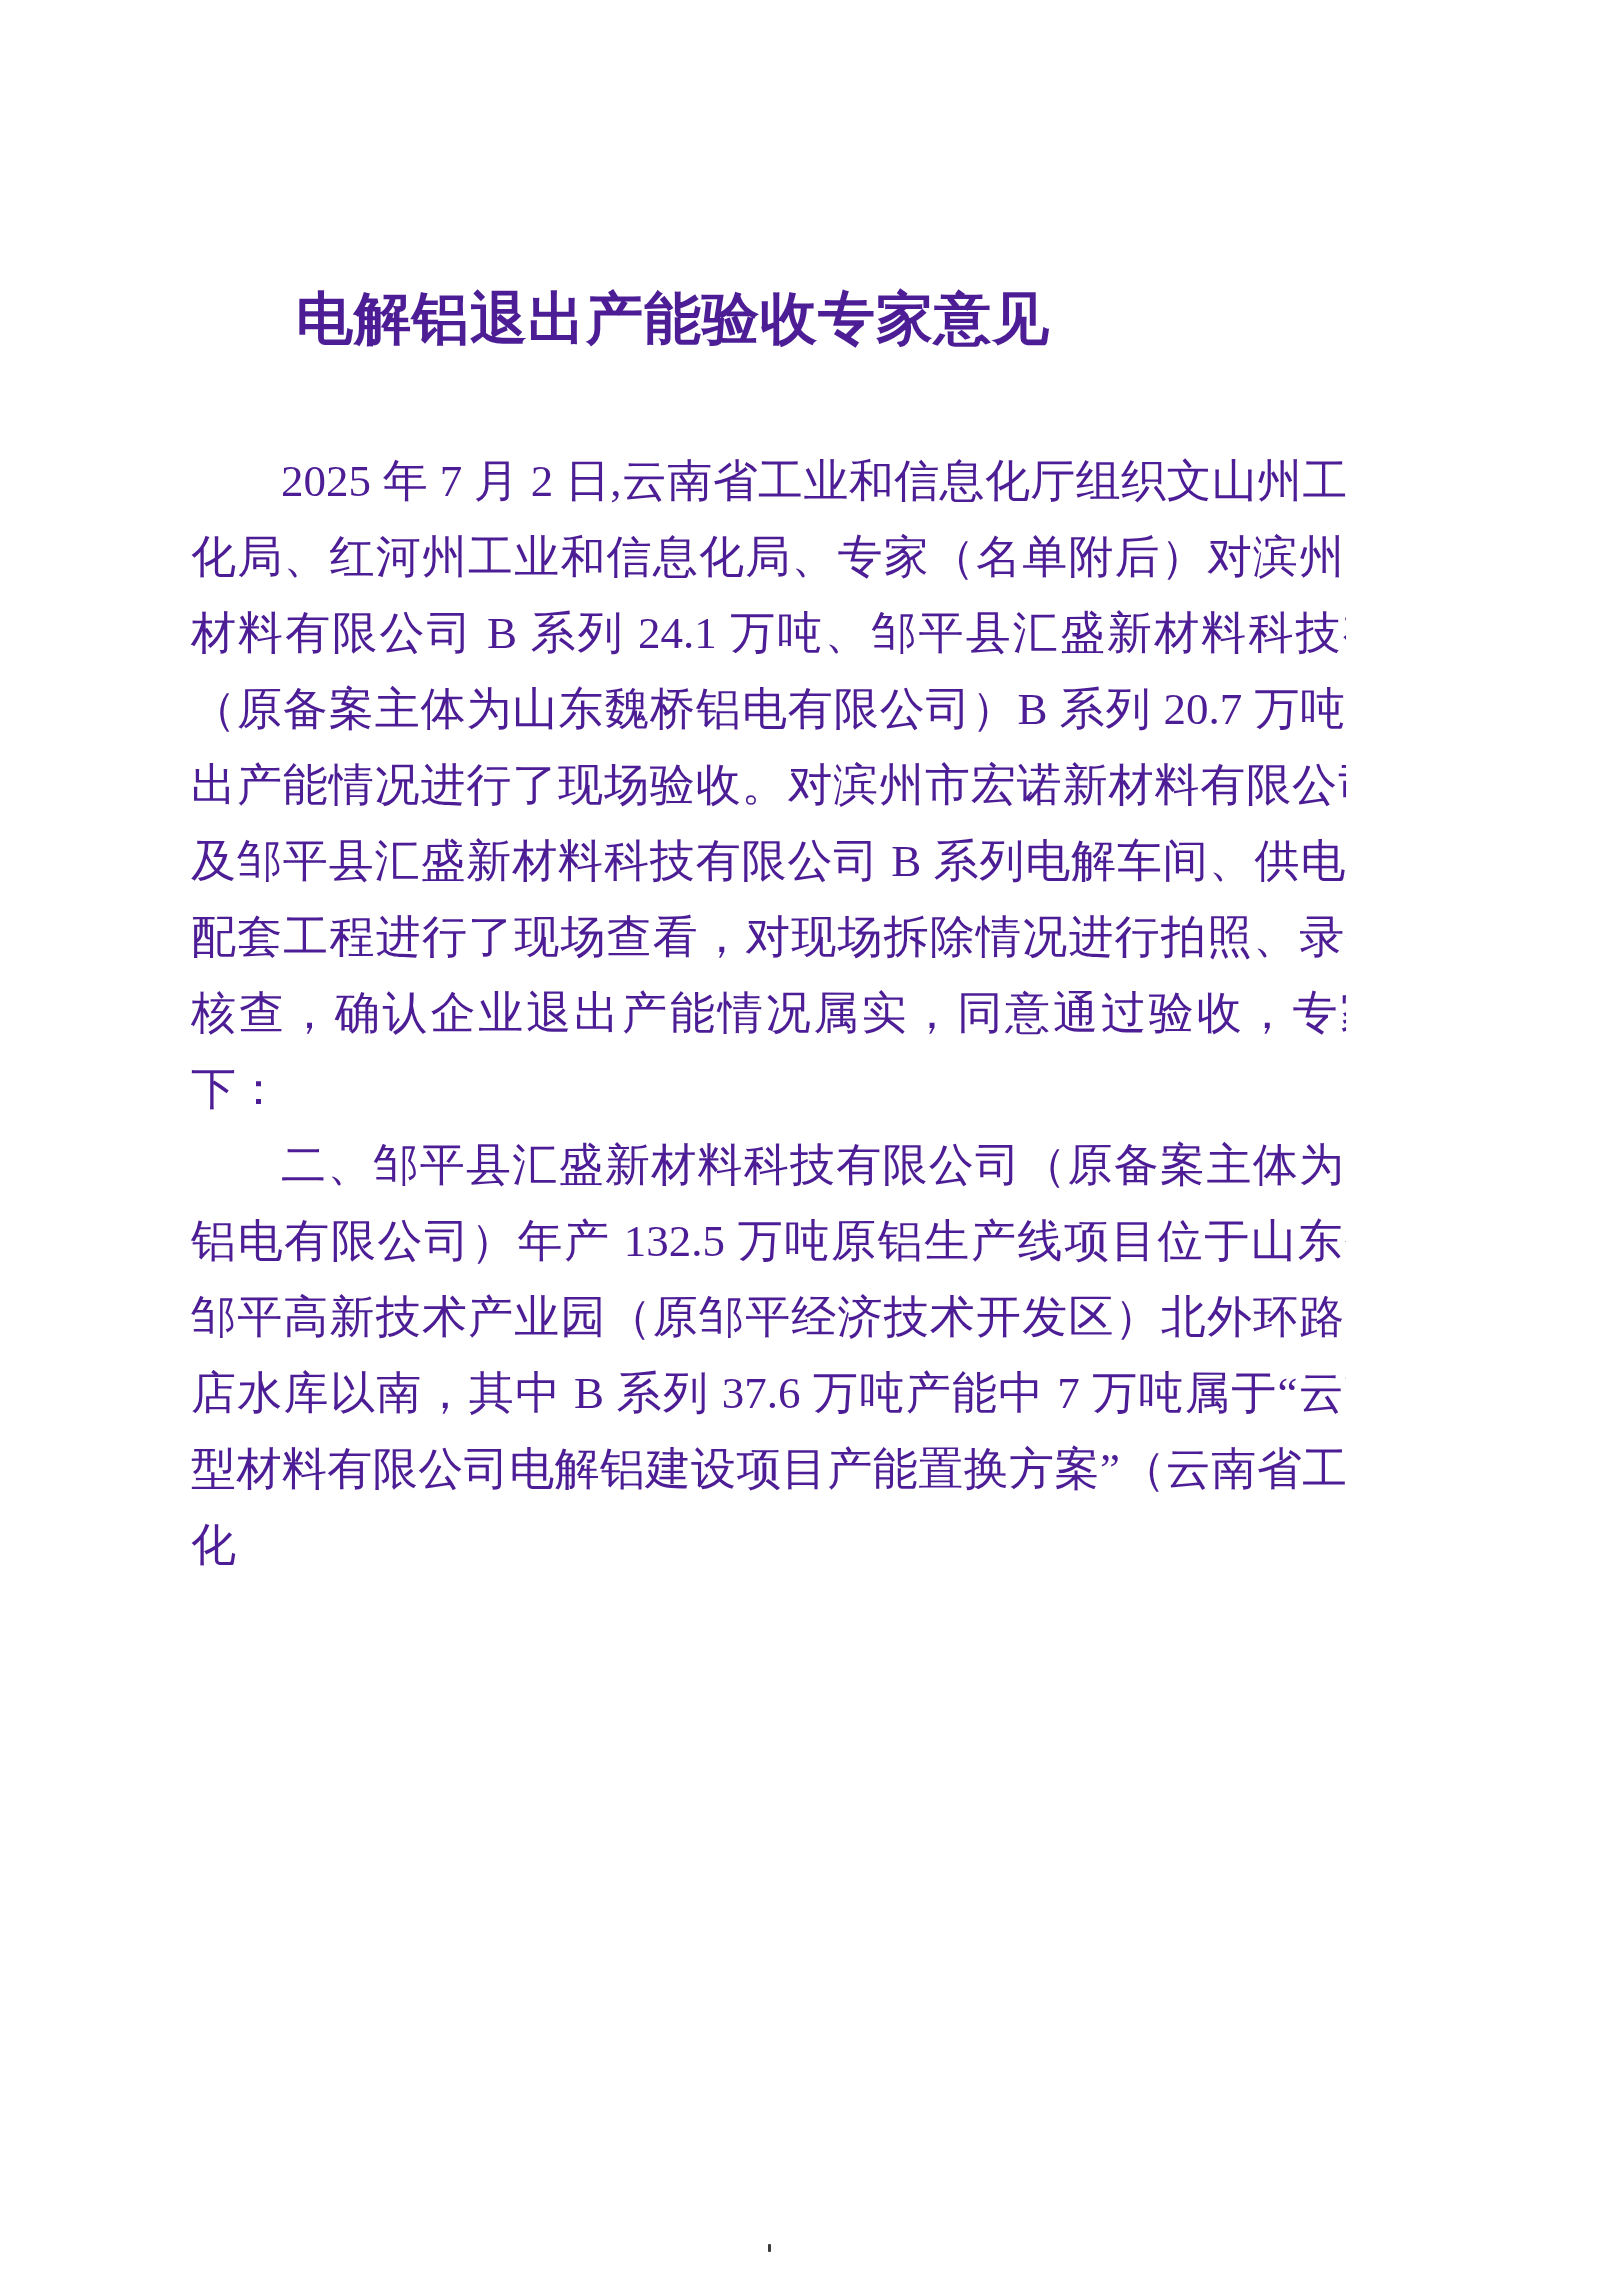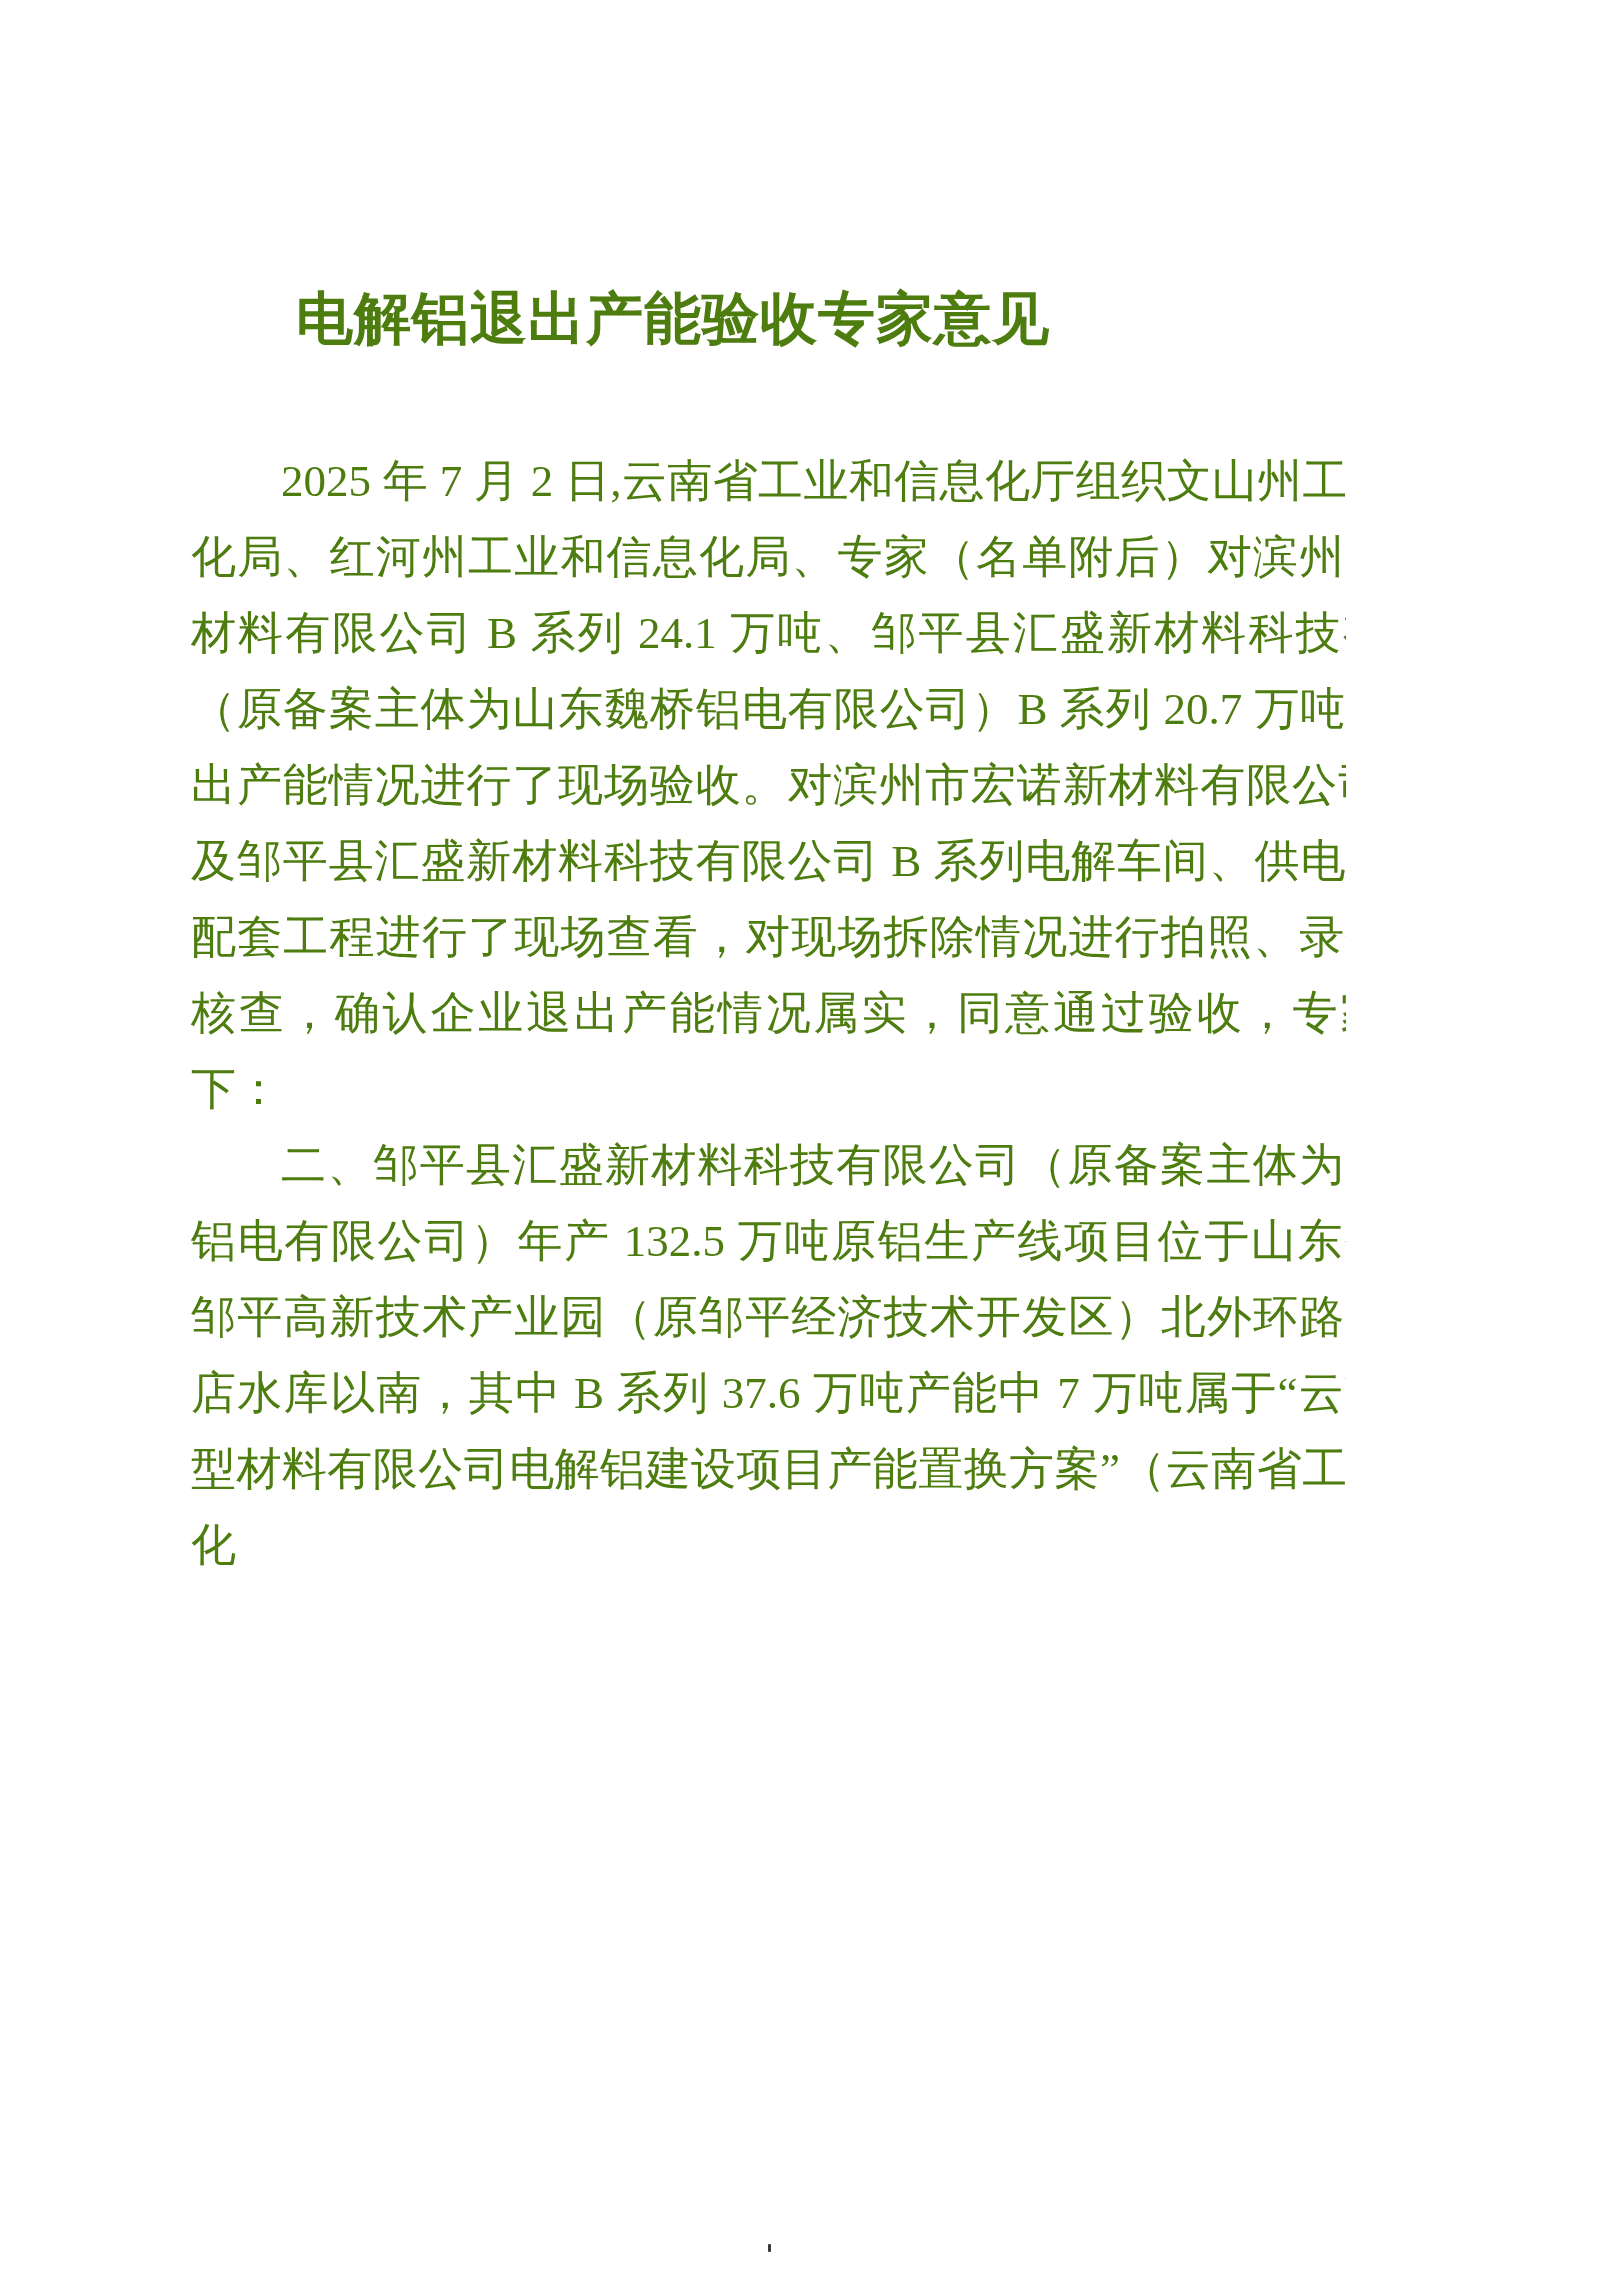--- a/index.html
+++ b/index.html
@@ -7,21 +7,21 @@
     padding: 0;
     background: #ffffff;
   }
   .page {
     position: relative;
     width: 1346px;
     height: 2294px;
     background: #ffffff;
     overflow: hidden;
     font-family: "Liberation Serif", serif;
-    color: #4d7c0f;
+    color: #4c1d95;
   }
   .doc-title {
     position: absolute;
     top: 282px;
     left: 0;
     width: 100%;
     text-align: center;
     font-size: 57px;
     line-height: 73px;
     font-weight: bold;

